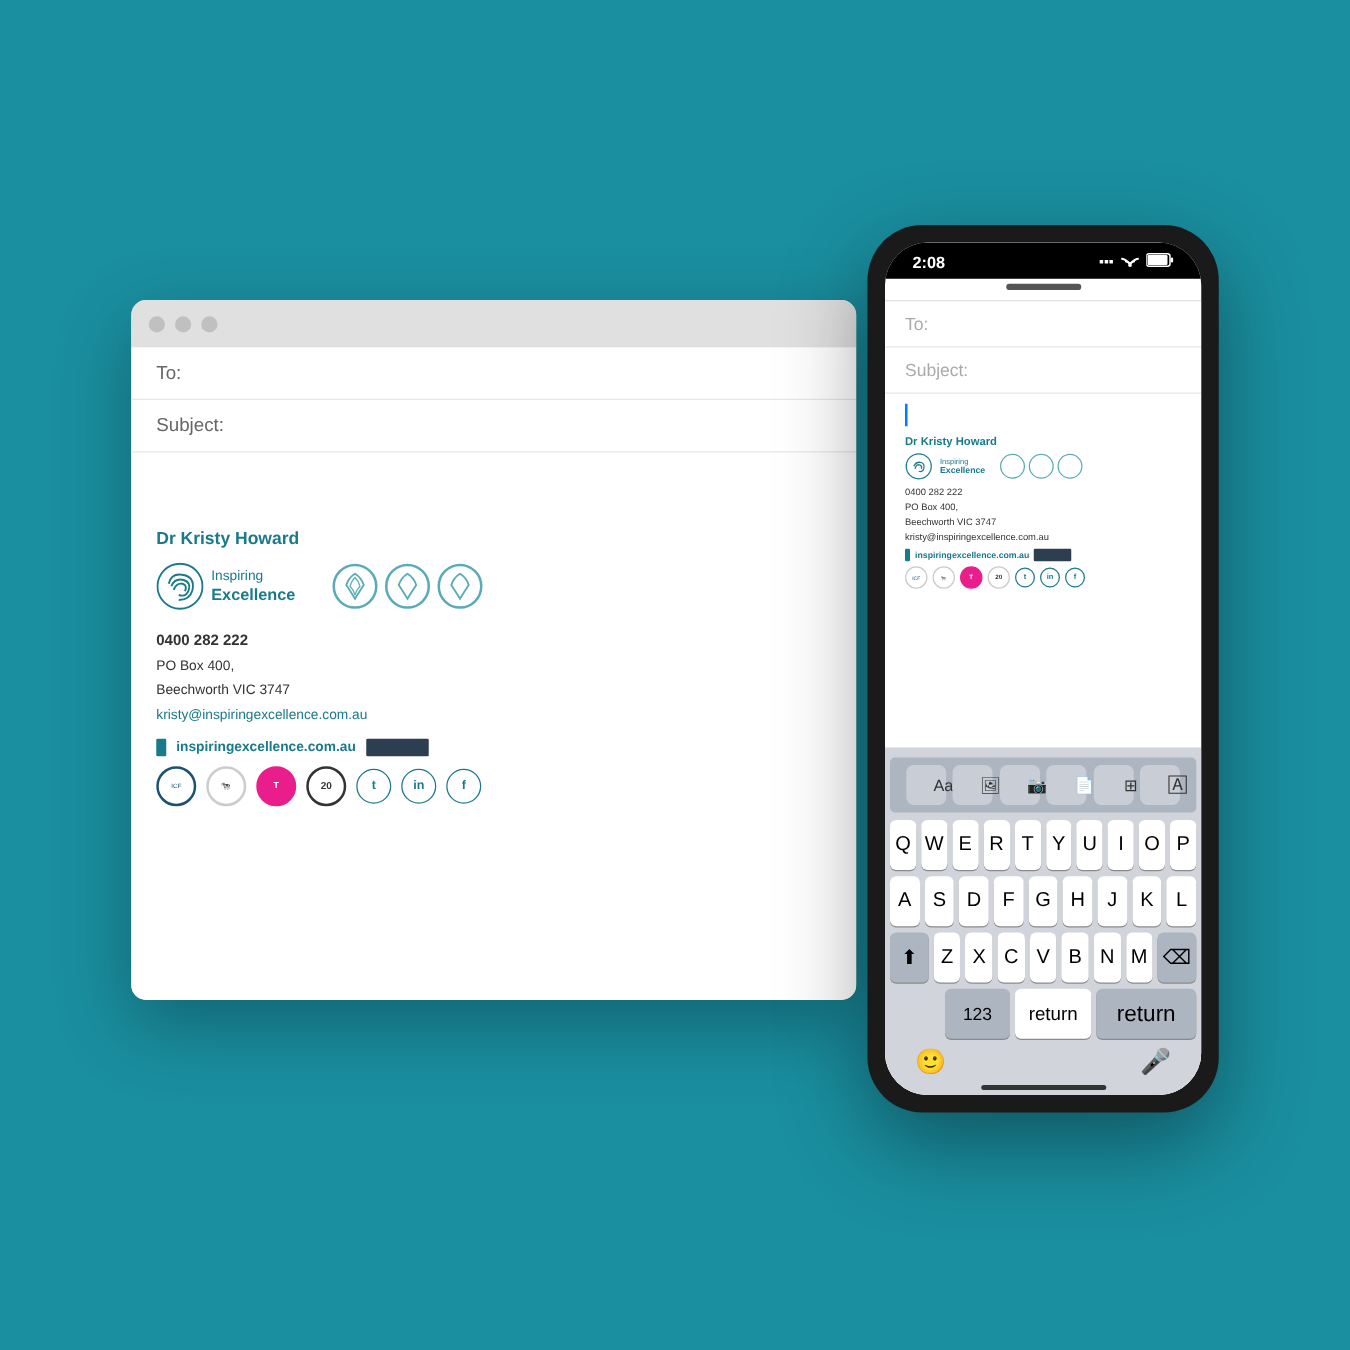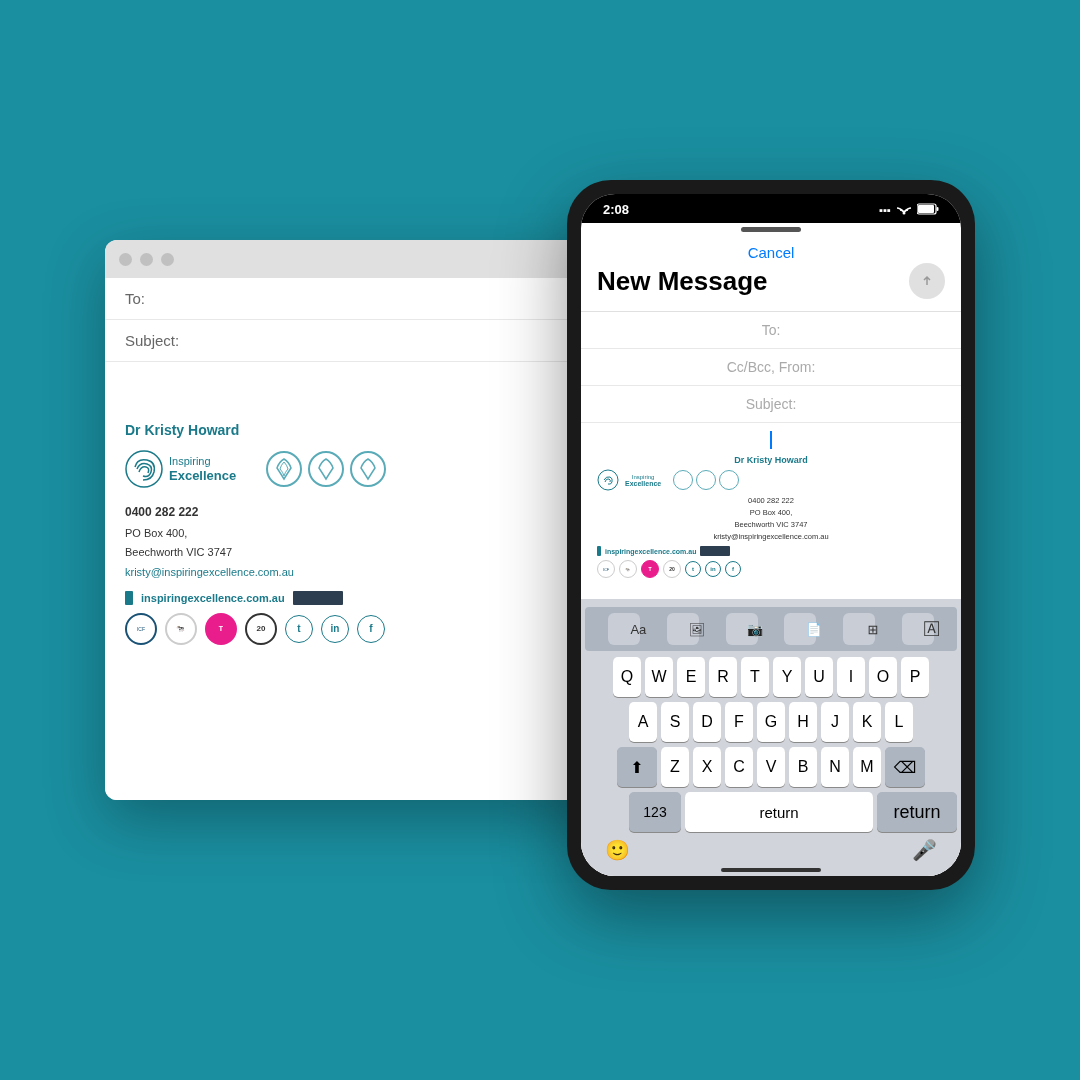--- a/index.html
+++ b/index.html
@@ -218,28 +218,27 @@
       font-size: 10px;
       color: #1a7a8a;
       font-weight: 700;
     }
 
     
     .phone-mockup {
       position: absolute;
       right: 0;
       top: 0;
-      width: 408px;
+      width: 281px;
       height: 710px;
       background: #1a1a1a;
       border-radius: 44px;
       box-shadow: 0 25px 70px rgba(0,0,0,0.4);
       overflow: hidden;
       padding: 14px;
-      text-align: center;
     }
 
     .phone-inner {
       background: white;
       border-radius: 34px;
       height: 100%;
       overflow: hidden;
       display: flex;
       flex-direction: column;
     }
@@ -676,36 +675,23 @@
                 <rect x="19.5" y="4" width="2" height="4" rx="1" fill="white"></rect>
                 <rect x="1" y="2" width="16" height="8" rx="1" fill="white"></rect>
               </svg>
           </span>
         </div>
       </div>
 
       <div class="notch-bar"></div>
 
       <div class="email-compose">
-        <div class="compose-header">
-          <div class="compose-cancel">Cancel</div>
-          <div class="compose-title-row">
-            <div class="compose-title">New Message</div>
-            <div class="send-btn">
-              <svg width="18" height="18" viewBox="0 0 18 18">
-                  <circle cx="9" cy="9" r="8" fill="#e0e0e0"></circle>
-                  <path d="M9 13 L9 5 M6 8 L9 5 L12 8" fill="none" stroke="#999" stroke-width="1.5"></path>
-                </svg>
-            </div>
-          </div>
-        </div>
 
         <div class="compose-fields">
           <div class="compose-field">To:</div>
-          <div class="compose-field">Cc/Bcc, From:</div>
           <div class="compose-field">Subject:</div>
         </div>
 
         <div class="compose-body">
           <div>
             <span class="cursor-line"></span>
           </div>
 
           <div class="phone-signature">
             <div class="phone-sig-name">Dr Kristy Howard</div>

